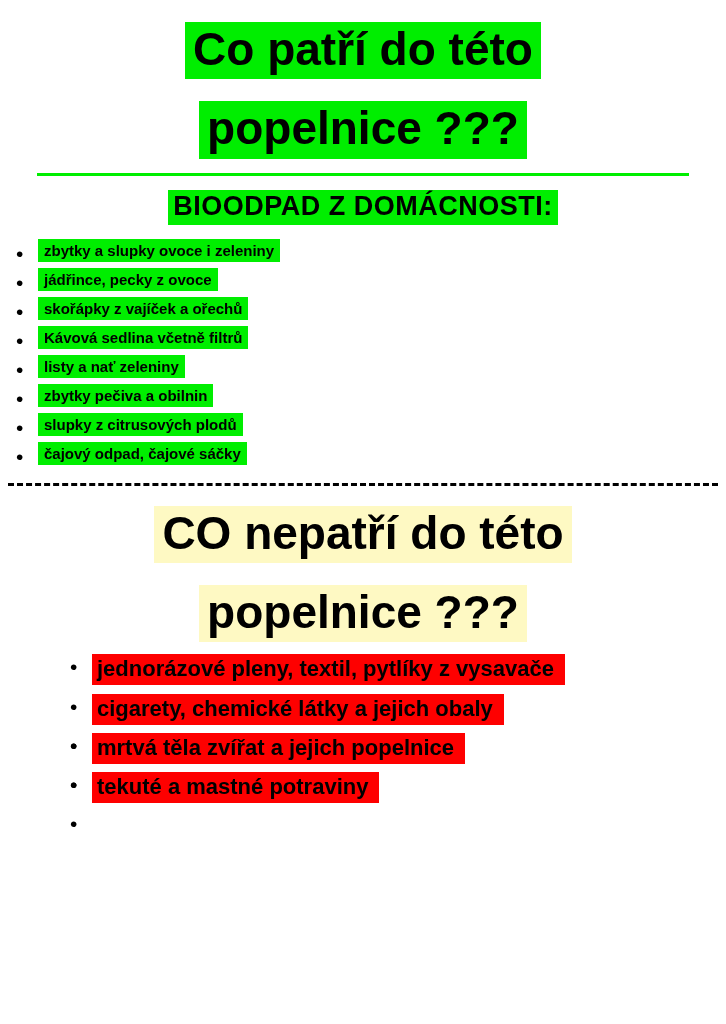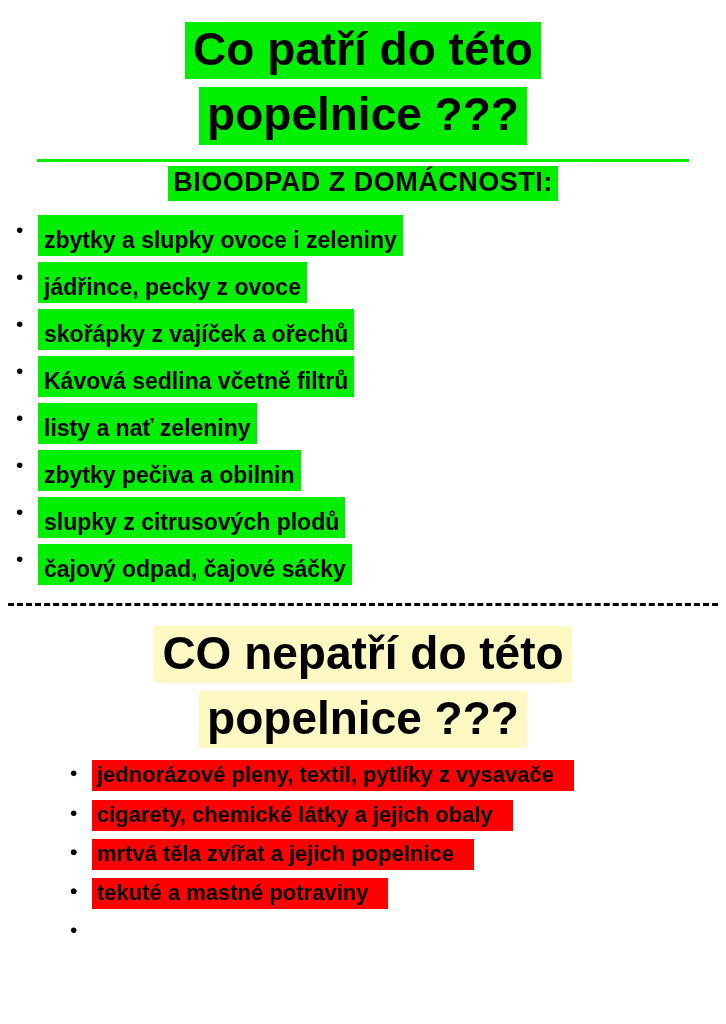--- a/index.html
+++ b/index.html
@@ -36,33 +36,33 @@
     letter-spacing: 0px;
     padding: 1px 8px 3px 8px;
   }
   .hl-green {
     background: #00ee00;
   }
   .hl-red {
     background: #fef9c3;
   }
   .title-line.first {
-    margin-bottom: 8px;
+    margin-bottom: 22px;
   }
 
   .green-rule {
     width: 652px;
     height: 3px;
     background: #00ee00;
     margin: 14px auto 0 auto;
   }
 
   .subtitle-wrap {
     text-align: center;
-    margin-top: 4px;
+    margin-top: 14px;
   }
   .subtitle {
     display: inline-block;
     font-size: 27px;
     font-weight: bold;
     color: #000000;
     background: #00ee00;
     padding: 1px 5px 3px 5px;
     letter-spacing: 0.5px;
   }
@@ -84,25 +84,25 @@
   ul.green-items li .bullet {
     position: absolute;
     left: -22px;
     top: 4px;
     font-size: 21px;
     line-height: 1;
     color: #000000;
   }
   ul.green-items li .txt {
     display: inline-block;
-    font-size: 23px;
-    font-weight: bold;
-    color: #000000;
-    background: #00ee00;
-    padding: 14px 6px 4px 6px;
+    font-size: 15px;
+    font-weight: bold;
+    color: #000000;
+    background: #00ee00;
+    padding: 4px 6px 4px 6px;
   }
 
   
   .dashed-divider {
     margin: 18px 8px 0 8px;
     border-top: 3px dashed #000000;
     height: 0;
   }
 
   
@@ -126,21 +126,21 @@
     font-size: 21px;
     line-height: 1;
     color: #000000;
   }
   ul.red-items li .txt {
     display: inline;
     font-size: 22px;
     font-weight: bold;
     color: #000000;
     background: #fe0000;
-    padding: 2px 20px 4px 5px;
+    padding: 2px 11px 4px 5px;
     box-decoration-break: clone;
     -webkit-box-decoration-break: clone;
     line-height: 1.55;
   }
 </style>
 </head>
 <body>
 
 <div class="page">
 

